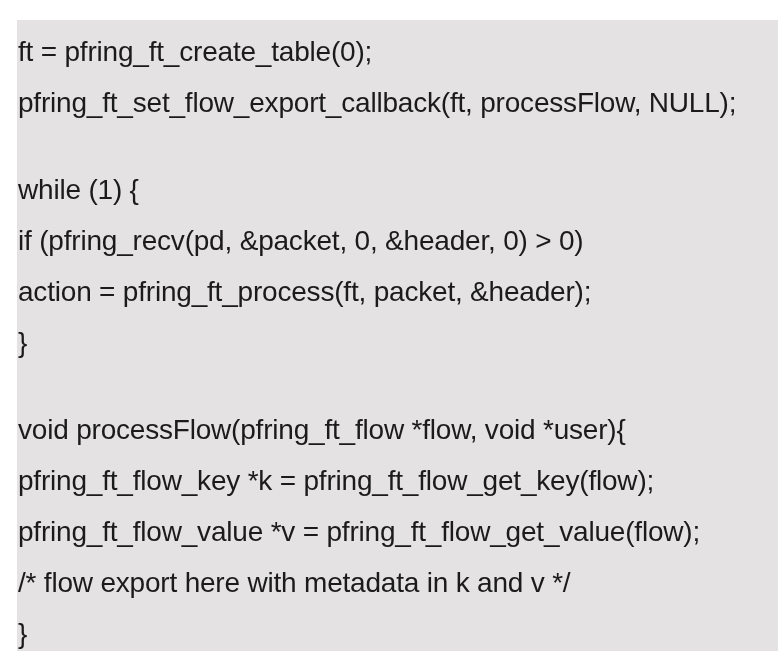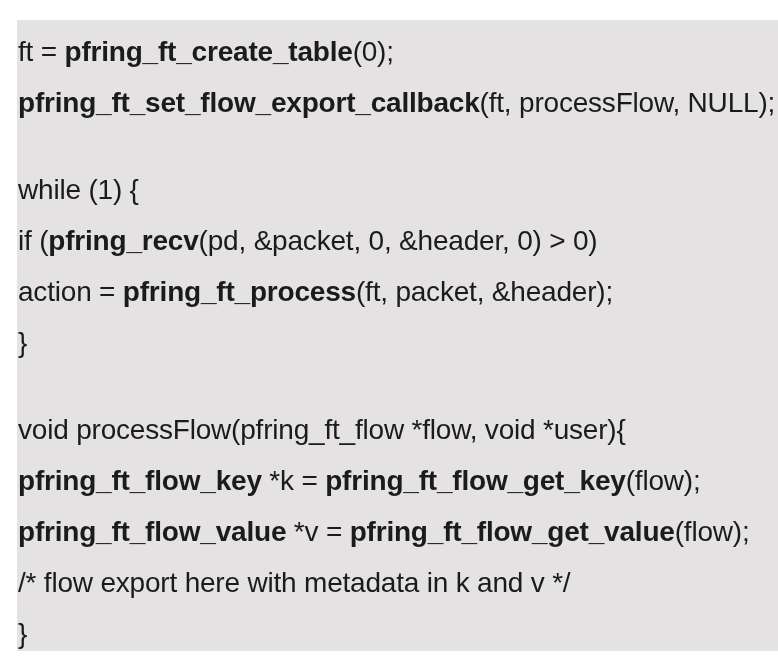--- a/index.html
+++ b/index.html
@@ -34,21 +34,21 @@
   .code-line {
     line-height: 51px;
     height: 51px;
     white-space: pre;
   }
   .code-line.blank {
     height: 36px;
     line-height: 36px;
   }
   .code-line .bold {
-    font-weight: 700;
+    font-weight: 400;
   }
 </style>
 </head>
 <body style="background: rgb(255, 255, 255);">
 
 <div class="page">
   <div class="code-panel" style="background: rgb(228, 226, 227); color: rgb(27, 27, 27);"><div class="code-line"><span>ft = </span><span class="bold">pfring_ft_create_table</span><span>(0);</span></div><div class="code-line"><span class="bold">pfring_ft_set_flow_export_callback</span><span>(ft, processFlow, NULL);</span></div><div class="code-line blank"></div><div class="code-line"><span>while (1) {</span></div><div class="code-line"><span>if (</span><span class="bold">pfring_recv</span><span>(pd, &amp;packet, 0, &amp;header, 0) &gt; 0)</span></div><div class="code-line"><span>action = </span><span class="bold">pfring_ft_process</span><span>(ft, packet, &amp;header);</span></div><div class="code-line"><span>}</span></div><div class="code-line blank"></div><div class="code-line"><span>void processFlow(pfring_ft_flow *flow, void *user){</span></div><div class="code-line"><span class="bold">pfring_ft_flow_key</span><span> *k = </span><span class="bold">pfring_ft_flow_get_key</span><span>(flow);</span></div><div class="code-line"><span class="bold">pfring_ft_flow_value</span><span> *v = </span><span class="bold">pfring_ft_flow_get_value</span><span>(flow);</span></div><div class="code-line"><span>/* flow export here with metadata in k and v */</span></div><div class="code-line"><span>}</span></div></div>
 </div>
 
 </body></html>

